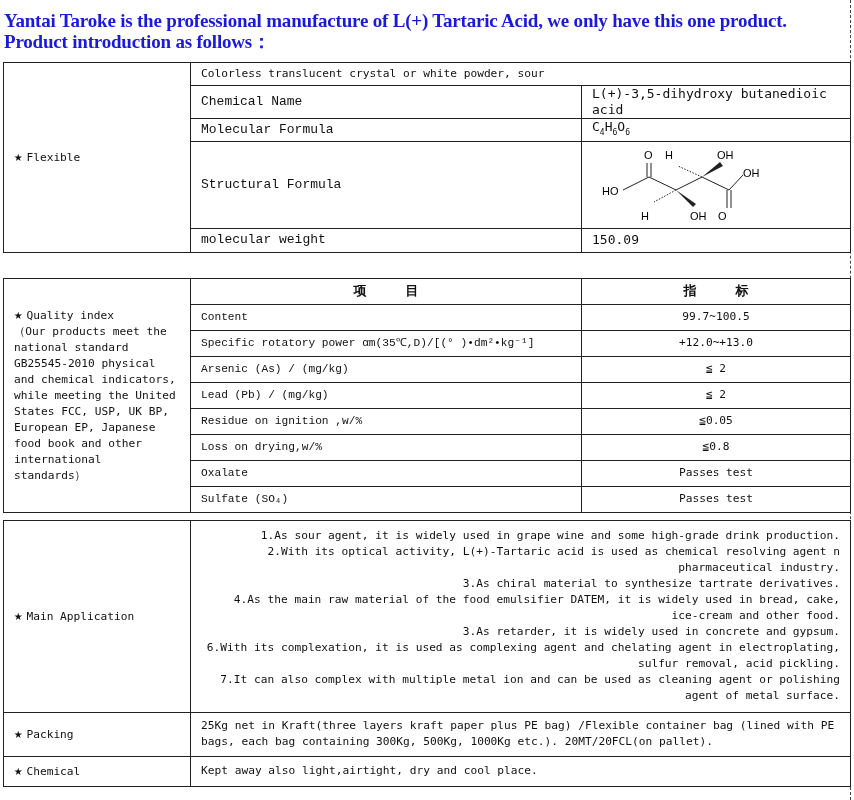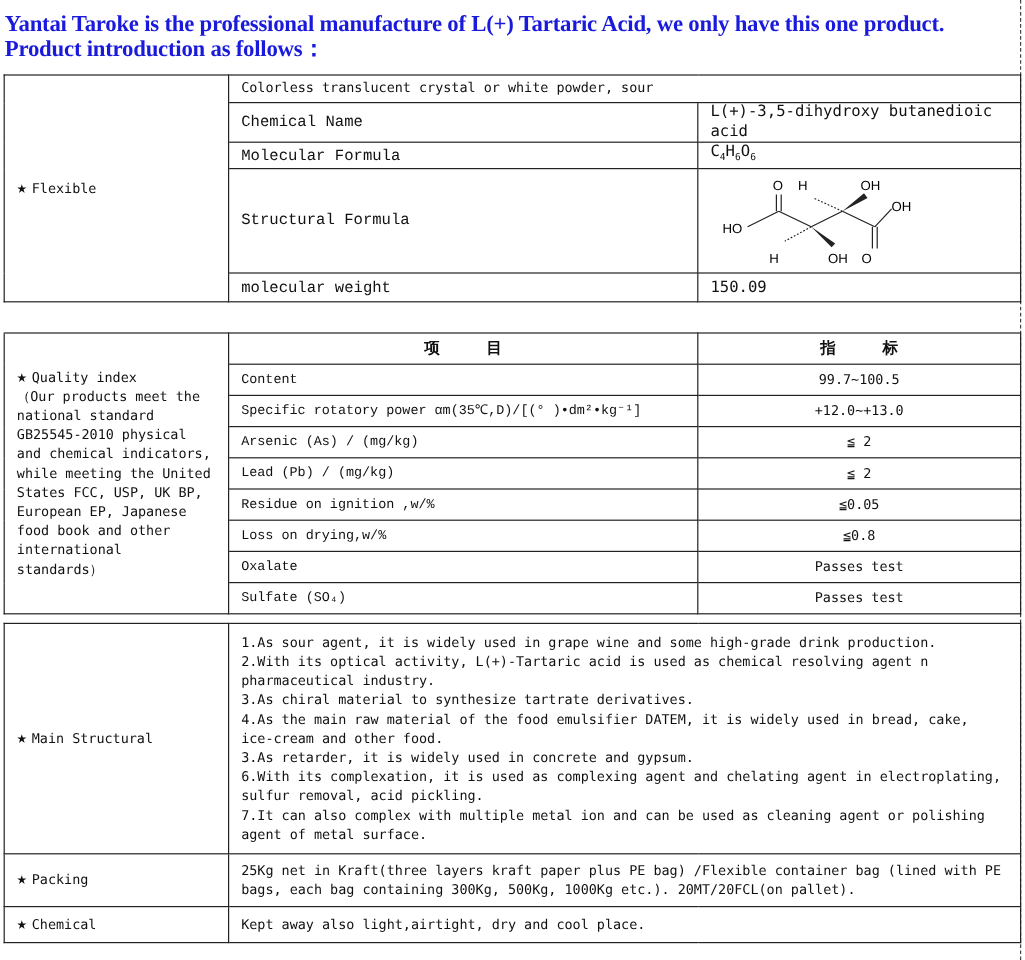--- a/index.html
+++ b/index.html
@@ -11,21 +11,21 @@
       font-size:19px; line-height:21px; letter-spacing:-0.2px; }
     table.spec { position:absolute; left:3px; top:62px; width:848px; border-collapse:collapse;
       font-family:"DejaVu Sans Mono","Liberation Mono",monospace; font-size:11.2px; }
     table.spec td { border:1px solid #222; padding:0 10px; vertical-align:middle; line-height:16px; }
     .lbl { width:166px; }
     .mid { width:370px;font-family:Liberation Mono, monospace; }
     .star { font-size:14px; margin-right:4px; }
     .big { font-size:13px; }
     .center { text-align:center; }
     .bold { font-weight:bold; font-family:"DejaVu Sans","Liberation Sans",sans-serif; font-size:13px; }
-    .app-line { display:block; line-height:16px; }
+    .app-line { display:block; line-height:16px;text-align:right; }
     sub, sup { font-size:8px; }
     .structure svg { display:block; }
   </style>
 </head>
 <body>
 
 <div class="vline-right"></div>
 
 <div class="intro">Yantai Taroke is the professional manufacture of L(+) Tartaric Acid, we only have this one product. Product introduction as follows：</div>
 
@@ -125,21 +125,21 @@
         <td class="mid">Sulfate (SO₄)</td>
         <td class="center">Passes test</td>
       </tr>
 
   <tr style="height:8px">
         <td colspan="3" style="border-left:none;border-right:none;border-bottom:1px dashed #444;"></td>
       </tr>
 
   <tr style="height:192px">
     <td class="lbl">
-      <span class="star">★</span><span>Main Structural</span>
+      <span class="star">★</span><span>Main Application</span>
     </td>
     <td colspan="2">
       <span class="app-line">1.As sour agent, it is widely used in grape wine and some high-grade drink production.</span>
       <span class="app-line">2.With its optical activity, L(+)-Tartaric acid is used as chemical resolving agent n pharmaceutical industry.</span>
       <span class="app-line">3.As chiral material to synthesize tartrate derivatives.</span>
       <span class="app-line">4.As the main raw material of the food emulsifier DATEM, it is widely used in bread, cake, ice-cream and other food.</span>
       <span class="app-line">3.As retarder, it is widely used in concrete and gypsum.</span>
       <span class="app-line">6.With its complexation, it is used as complexing agent and chelating agent in electroplating, sulfur removal, acid pickling.</span>
       <span class="app-line">7.It can also complex with multiple metal ion and can be used as cleaning agent or polishing agent of metal surface.</span>
     </td>

